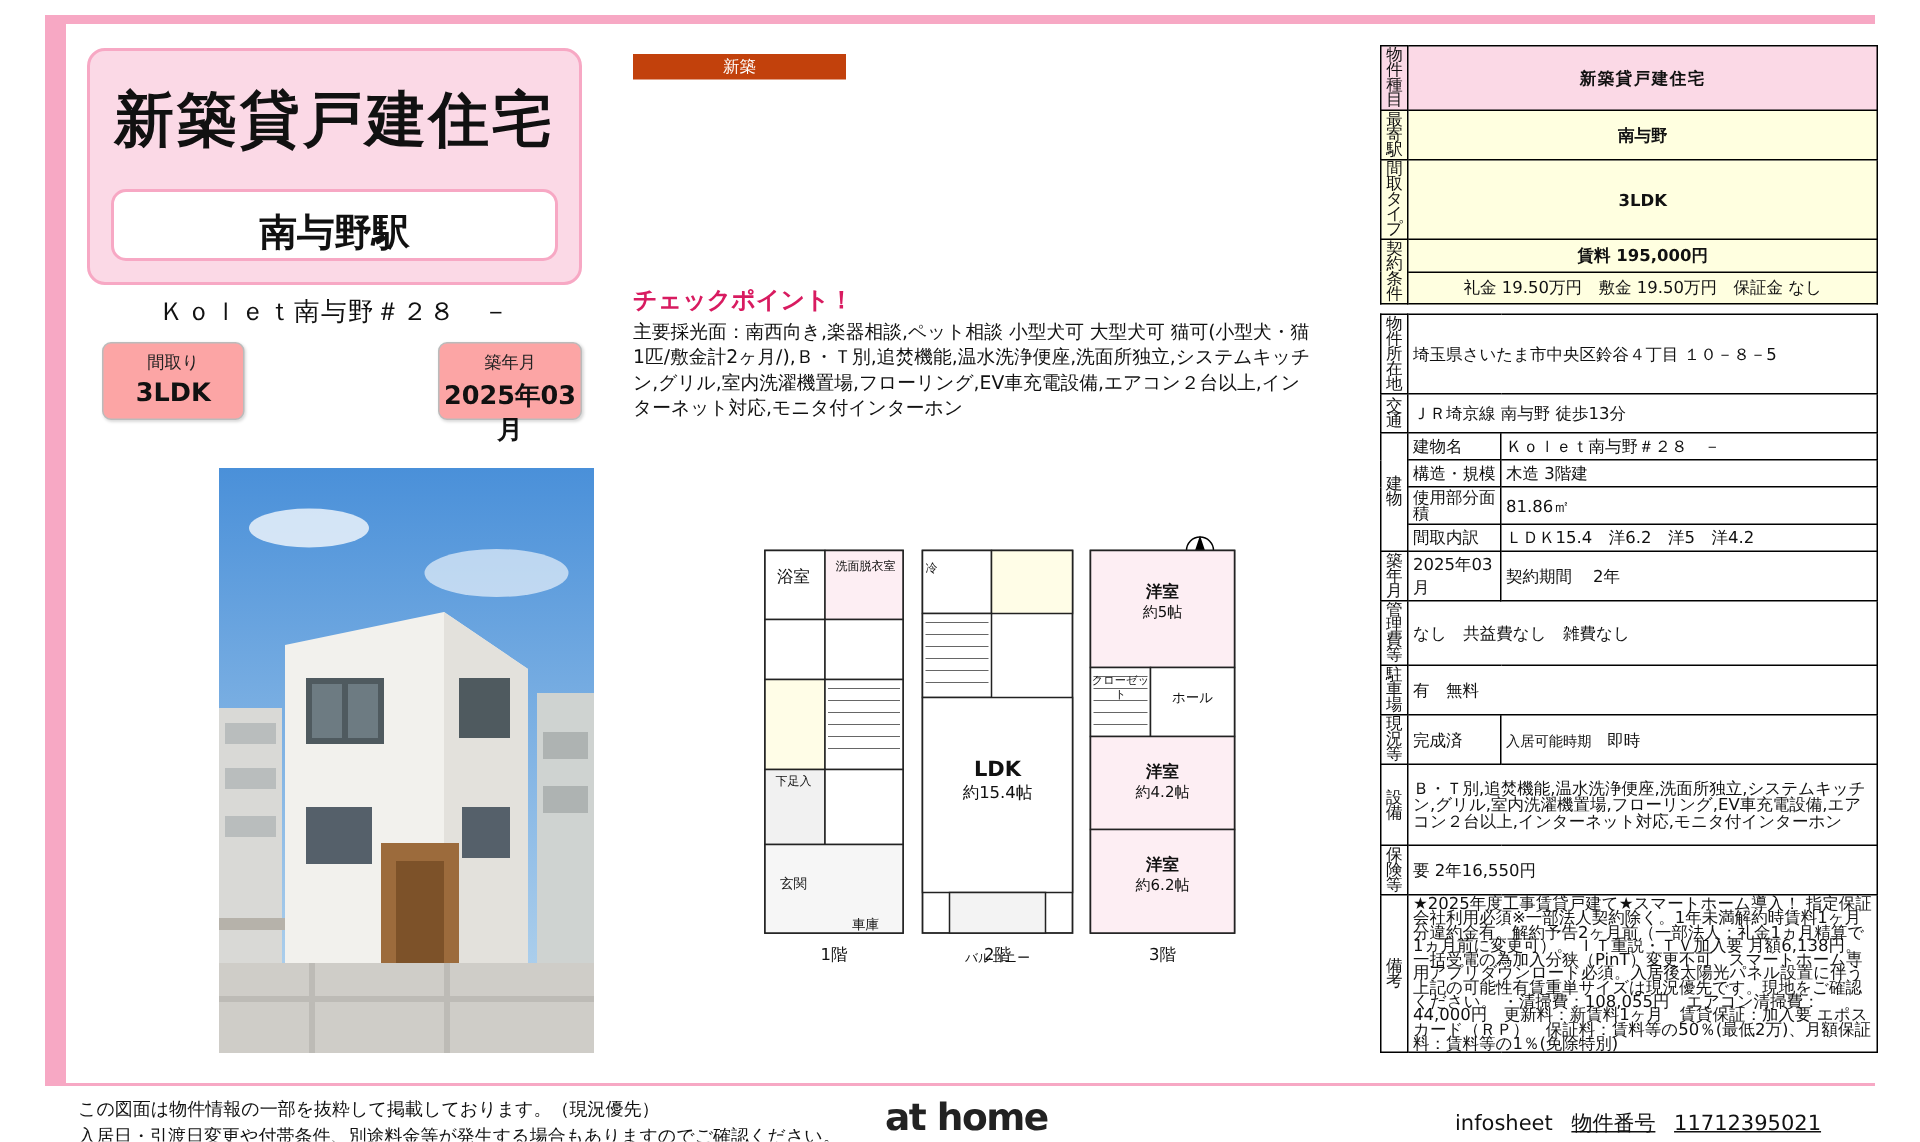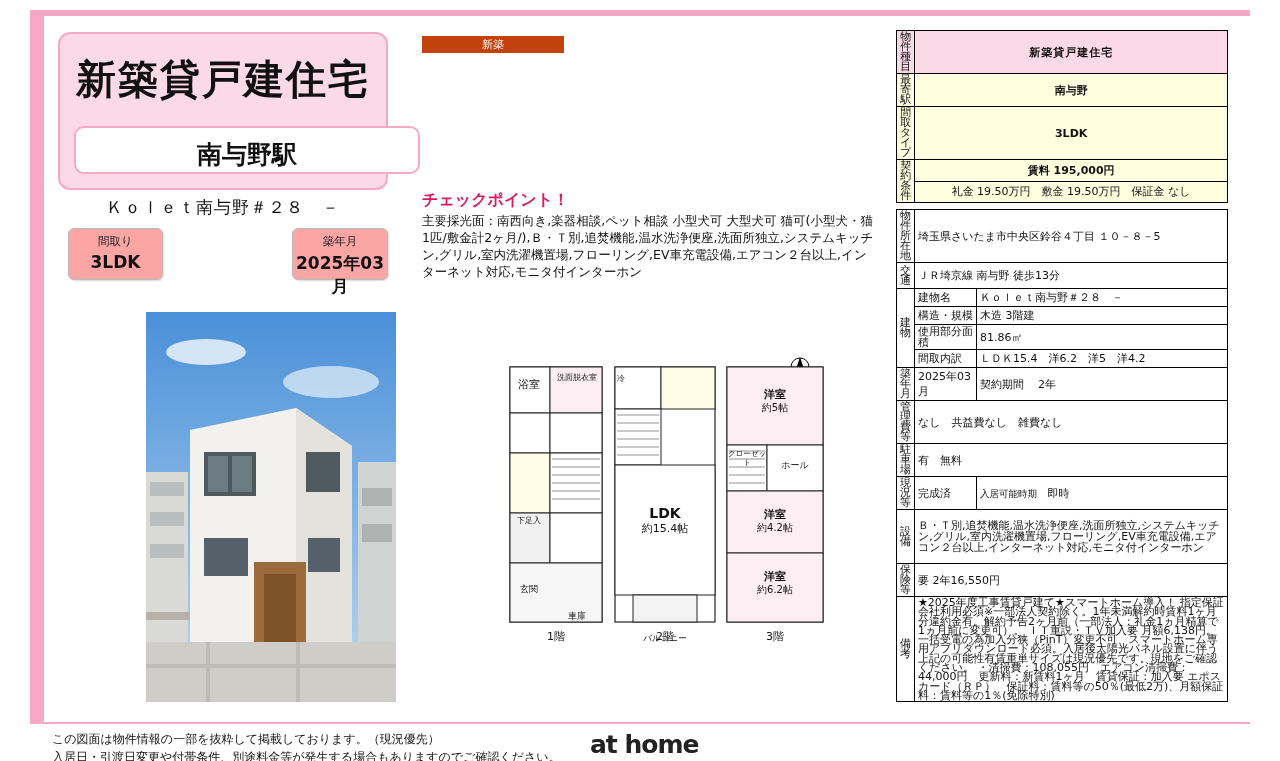--- a/index.html
+++ b/index.html
@@ -28,21 +28,21 @@
   .title-box {
     position:absolute; left:58px; top:32px; width:330px; height:158px;
     background:#fbd9e6; border:2px solid #f7a8c4; border-radius:12px;
   }
   .title-main {
     position:absolute; left:0; top:18px; width:100%;
     text-align:center; font-size:40px; font-weight:bold; color:#111;
     letter-spacing:2px; font-family:"DejaVu Sans", sans-serif;
   }
   .title-sub-box {
-    position:absolute; left:14px; top:92px; width:346px; height:48px;
+    position:absolute; left:14px; top:92px; width:298px; height:48px;
     background:#ffffff; border:2px solid #f7a8c4; border-radius:10px;
   }
   .title-sub {
     position:absolute; left:0; top:10px; width:100%; text-align:center;
     font-size:25px; font-weight:bold; color:#111;
     font-family:"DejaVu Sans", sans-serif;
   }
   .bldg-name {
     position:absolute; left:58px; top:196px; width:330px;
     text-align:center; font-size:17px; color:#111; letter-spacing:1px;
@@ -87,21 +87,21 @@
     position:absolute; left:505px; top:355px; width:330px; height:295px;
   }
   .fp-label {
     position:absolute; font-size:11px; color:#111;
     font-family:"DejaVu Sans", sans-serif;
   }
   
   .rt {
     position:absolute; left:896px; top:30px; width:332px;
   }
-  table.tbl { border-collapse:collapse; width:100%; }
+  table.tbl { border-collapse:collapse; width:100%;margin-left:24px; }
   table.tbl td { border:1px solid #000; padding:1px 3px; font-size:11px; color:#111;
     font-family:"DejaVu Sans", sans-serif; vertical-align:middle; }
   td.vlabel {
     width:16px; font-size:8.5px; line-height:10px; text-align:center;
     letter-spacing:0px; padding:1px 0;
   }
   .yellowbg { background:#ffffe0; }
   .pinkbg { background:#fbd9e6; }
   .big-title { font-size:27px; font-weight:bold; text-align:center; letter-spacing:1px; }
   .mid-title { font-size:23px; font-weight:bold; text-align:center; }
@@ -375,14 +375,19 @@
   </div>
 
   <div class="footer-rule"></div>
   <div class="footer-note">
     <div>この図面は物件情報の一部を抜粋して掲載しております。（現況優先）</div>
     <div>入居日・引渡日変更や付帯条件、別途料金等が発生する場合もありますのでご確認ください。</div>
   </div>
   <div class="athome">
     <span>at home</span>
   </div>
+  <div class="infosheet">
+    <span>infosheet</span>
+    <span class="num">物件番号</span>
+    <span class="num">11712395021</span>
+  </div>
 
 </div>
 
 </body></html>

